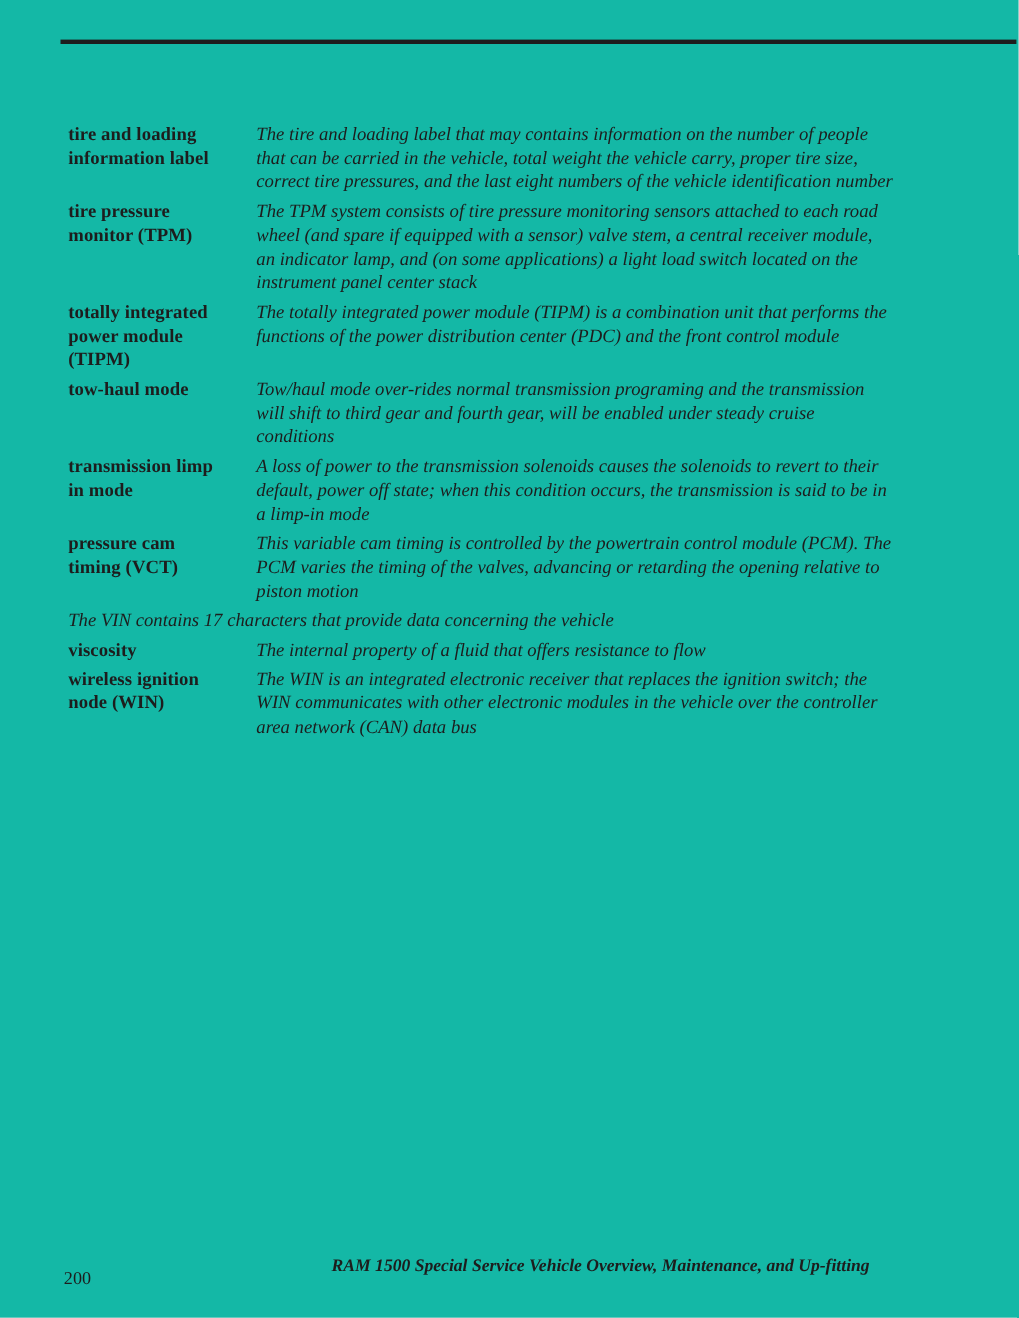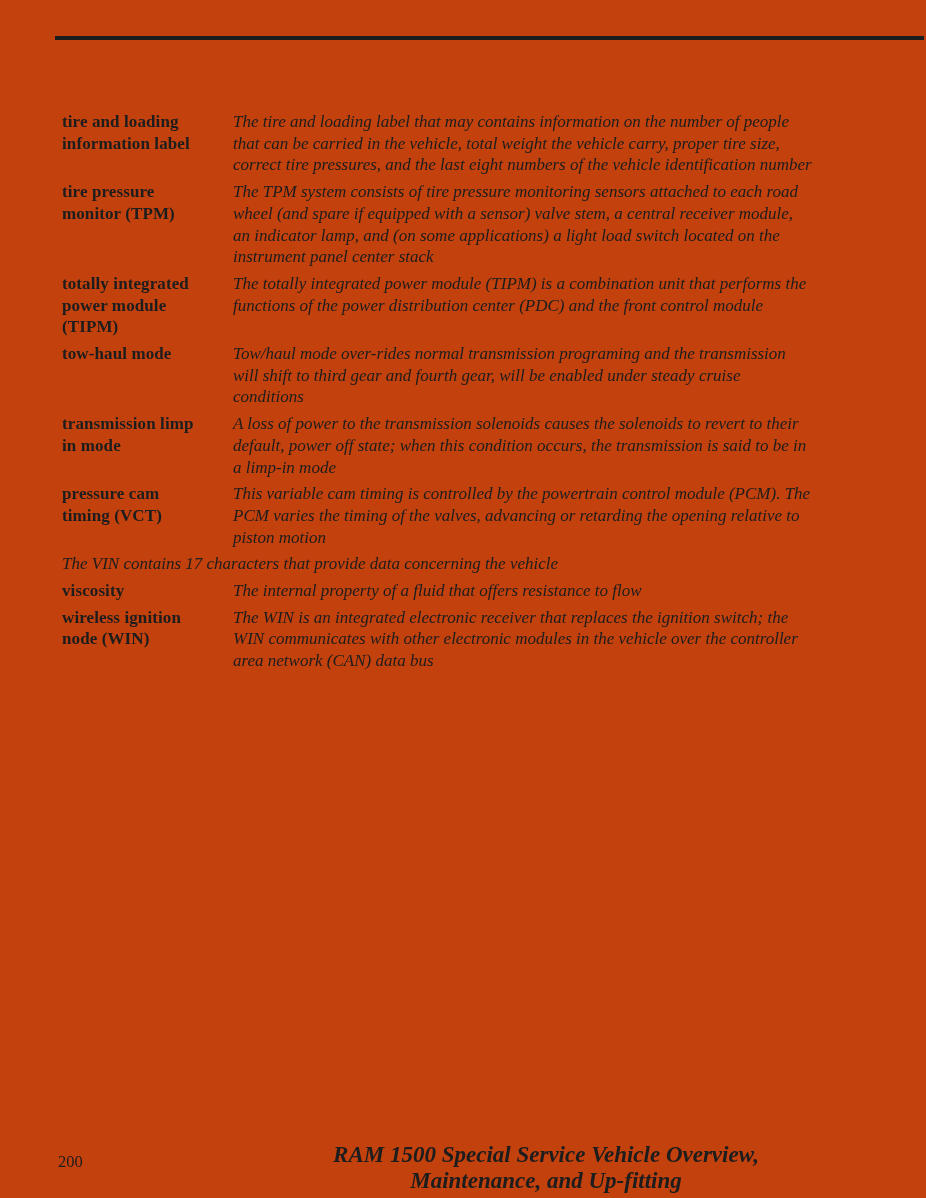--- a/index.html
+++ b/index.html
@@ -1,21 +1,21 @@
 <!DOCTYPE html>
 <html><head>
 <meta charset="utf-8">
 <style>
   * { margin: 0; padding: 0; box-sizing: border-box; }
   html, body { background: #e8e8e8; }
   .page {
     position: relative;
     width: 926px;
     height: 1198px;
-    background: #c2410c;
+    background: #14b8a6;
     margin: 0 auto;
     font-family: "Liberation Serif", "DejaVu Serif", serif;
     color: #1d1d1d;
     overflow: hidden;
   }
   .top-rule {
     position: absolute;
     left: 55px;
     top: 36px;
     width: 869px;
@@ -61,21 +61,21 @@
     left: 58px;
     top: 10px;
     font-size: 16.5px;
   }
   .running-title {
     position: absolute;
     left: 273px;
     top: 0;
     width: 546px;
     text-align: center;
-    font-size: 23px;
+    font-size: 16px;
     font-weight: bold;
     font-style: italic;
   }
 </style>
 </head>
 <body>
 
 <div class="page">
 
   <div class="top-rule"></div>

